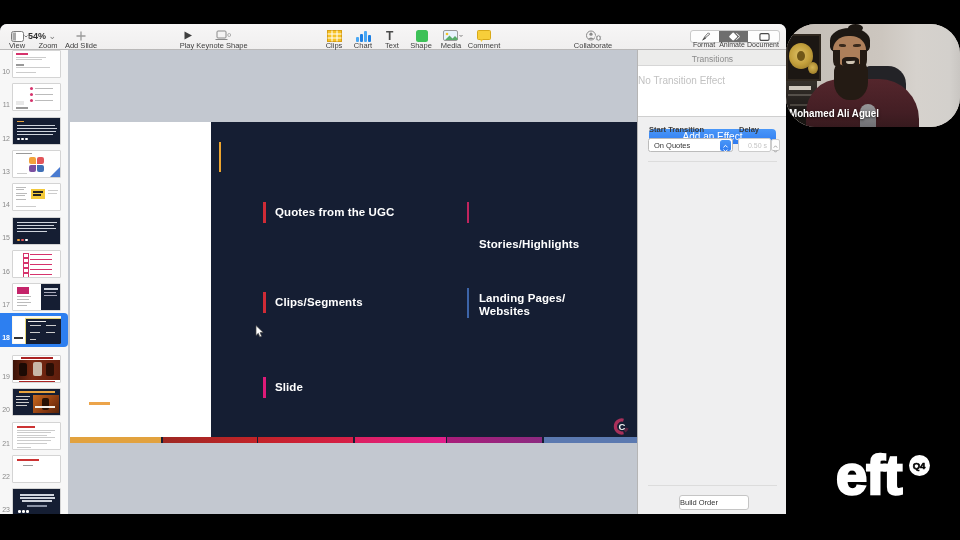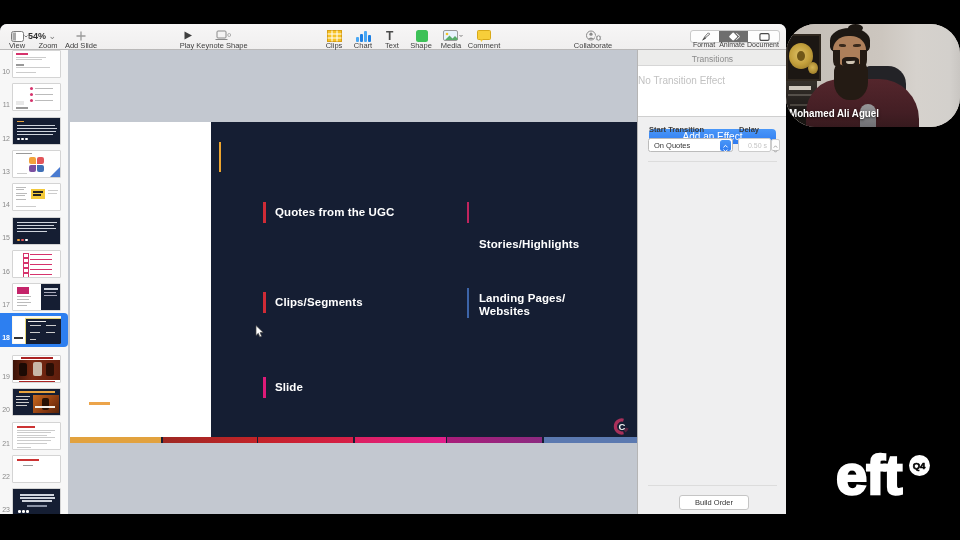--- a/index.html
+++ b/index.html
@@ -359,21 +359,21 @@
       <div class="abs" style="left:100px;top:88px;width:31px;height:12px;background:#fff;border:0.5px solid #ccc;border-radius:2px;">
         <div class="abs" style="right:3px;top:2.5px;font-size:7px;color:#c4c4c4;">0.50 s</div>
       </div>
       <div class="abs" style="left:132.5px;top:89px;width:7px;height:10px;background:#fdfdfd;border:0.5px solid #ccc;border-radius:2px;">
         <svg width="7" height="10" viewBox="0 0 7 10">
           <path d="M1.8 3.6 L3.5 1.8 L5.2 3.6 M1.8 6.4 L3.5 8.2 L5.2 6.4" stroke="#9a9a9a" fill="none" stroke-width="0.9"></path>
         </svg>
       </div>
       <div class="abs" style="left:10px;top:110.5px;width:129px;height:1px;background:#dcdcdc;"></div>
       <div class="abs" style="left:10px;top:435px;width:129px;height:1px;background:#dcdcdc;"></div>
-      <div class="abs" style="left:41px;top:445px;width:68px;height:13px;background:#fff;border:0.5px solid #c5c5c5;border-radius:3px;font-size:7.5px;color:#333;text-align:center;line-height:13px;">Build Order</div>
+      <div class="abs" style="left:41px;top:445px;width:68px;height:13px;background:#fff;border:0.5px solid #c5c5c5;border-radius:3px;font-size:7.5px;color:#333;line-height:13px;">Build Order</div>
     </div>
   </div>
   <div class="abs" id="video">
 
       <div class="abs" style="left:0;top:0;width:174px;height:103px;background:linear-gradient(90deg,#c3bdb5 0%,#ccc6bf 55%,#d6d2cd 75%,#d3d0cc 94%,#c9c6c2 100%);"></div>
 
       <div class="abs" style="left:0px;top:10px;width:35px;height:47px;background:#1c1713;border:2px solid #30281f;box-sizing:border-box;">
         <div class="abs" style="left:1px;top:7px;width:24px;height:26px;border-radius:50%;background:radial-gradient(circle at 45% 45%, #dfc167 0%, #c3a03c 50%, #8a6c22 100%);"></div>
         <div class="abs" style="left:9px;top:15px;width:8px;height:10px;border-radius:50%;background:#705718;"></div>
         <div class="abs" style="left:20px;top:26px;width:10px;height:12px;border-radius:50%;background:radial-gradient(circle at 45% 45%, #d4b455 0%, #a5842c 70%);"></div>

